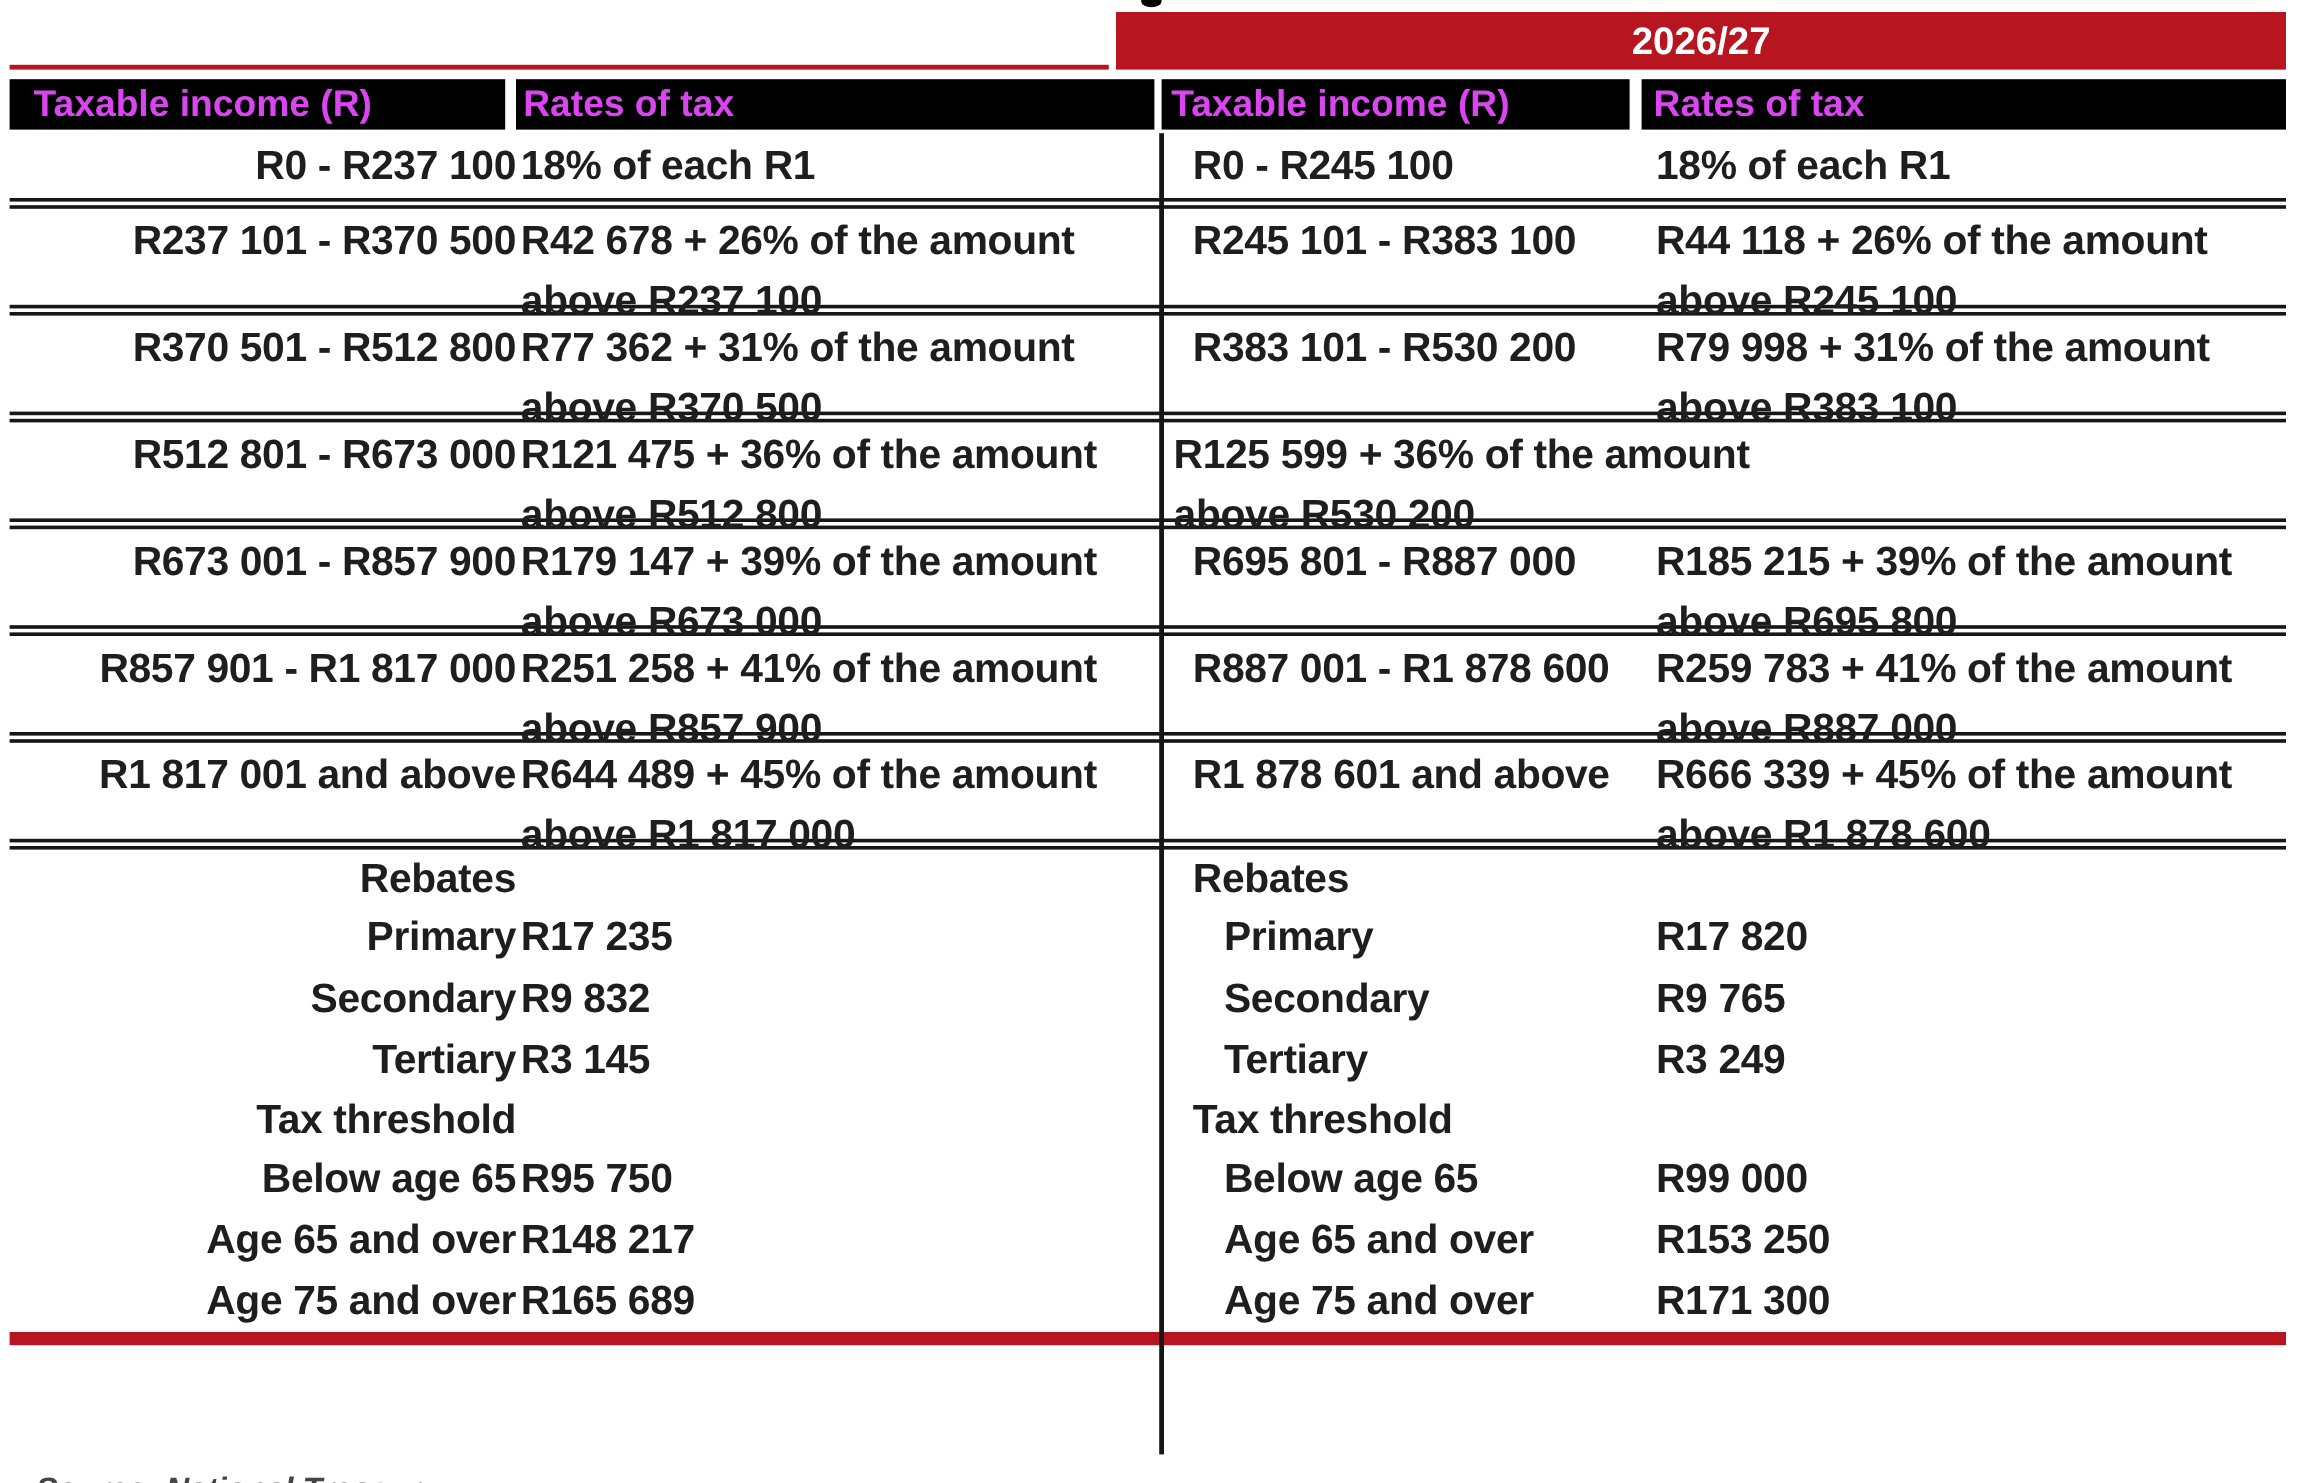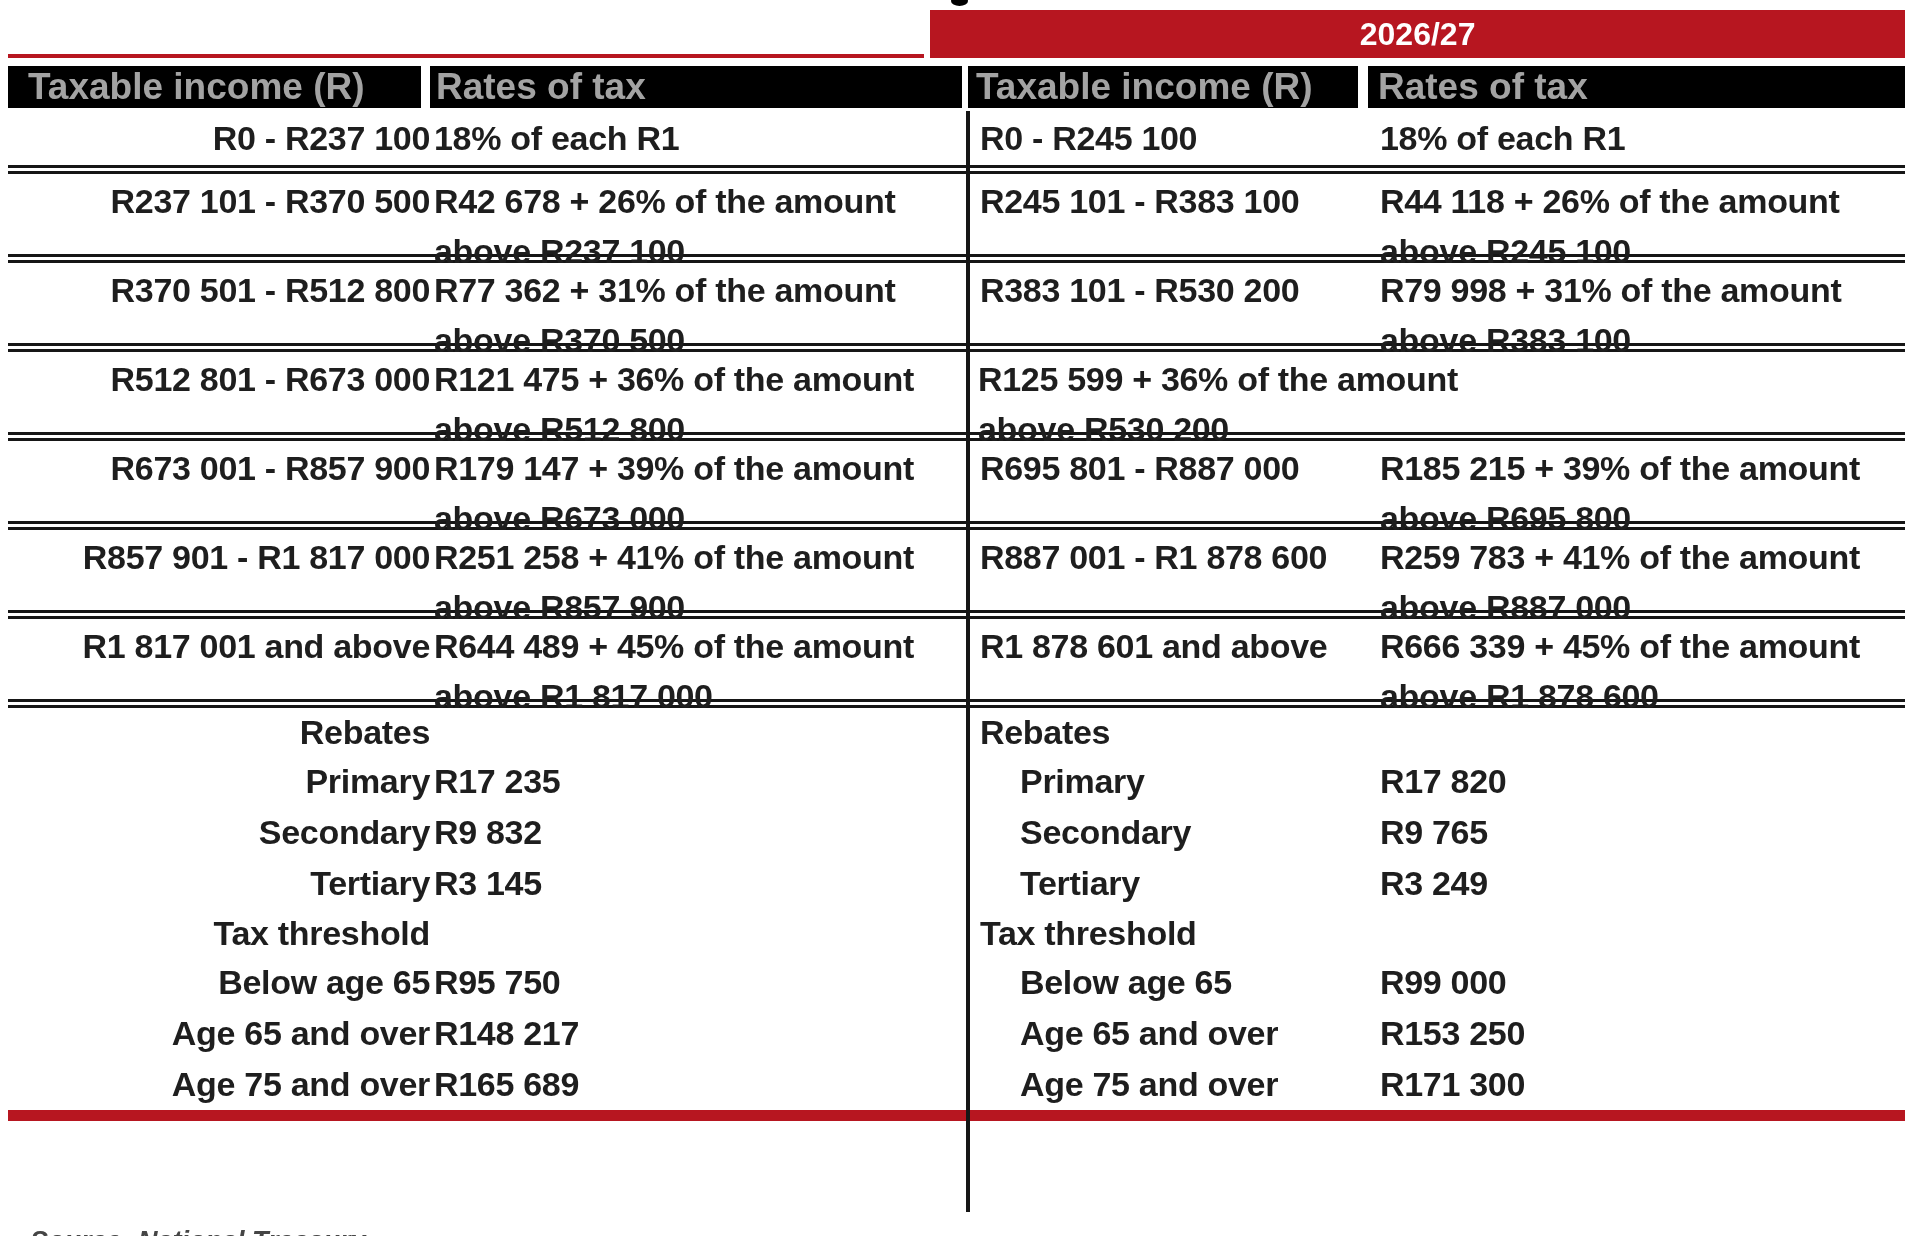--- a/index.html
+++ b/index.html
@@ -27,22 +27,22 @@
     font-size: 32px;
     line-height: 48px;
     text-align: center;
   }
   .red-left  { width: 954px; margin-right: 6px; margin-top: 44px; }
   .red-right { width: 1015px; }
   
   .black-band { display: flex; height: 42px; margin-top: 8px; }
   .black-cell {
     background: #000000;
-    color: #a3a3a3;
-    font-size: 37px;
+    color: #d946ef;
+    font-size: 31px;
     line-height: 42px;
     white-space: nowrap;
     box-sizing: border-box;
   }
   .hA { width: 413px; margin-right: 9px; padding-left: 20px; }
   .hB { width: 532px; margin-right: 6px; padding-left: 6px; }
   .hC { width: 390px; margin-right: 10px; padding-left: 8px; }
   .hD { width: 537px; padding-left: 10px; }
   
   #body-block { margin-top: 3px; position: relative; }
@@ -56,21 +56,21 @@
   }
   .row { display: flex; font-size: 34px; letter-spacing: -0.3px; }
   .row.one { height: 54px; }
   .row.two { height: 80px; }
   .row.item { height: 51px; line-height: 51px; }
   .row.head { height: 48px; line-height: 48px; }
   .cell { box-sizing: border-box; white-space: nowrap; }
   .cell div { white-space: nowrap; }
   .c1 { width: 422px; padding-left: 22px; text-align: right; }
   .c2 { width: 536px; padding-left: 4px; }
-  .c3 { width: 402px; padding-left: 14px; }
+  .c3 { width: 402px; padding-left: 28px; }
   .c4 { width: 537px; padding-left: 12px; }
   .row.one .cell, .row.two .cell { line-height: 50px; padding-top: 2px; }
   .indent1 { padding-left: 44px; }
   .indent3 { padding-left: 54px; }
   .sep {
     height: 9px;
     box-sizing: border-box;
     border-top: 3px solid #161616;
     border-bottom: 3px solid #161616;
   }

